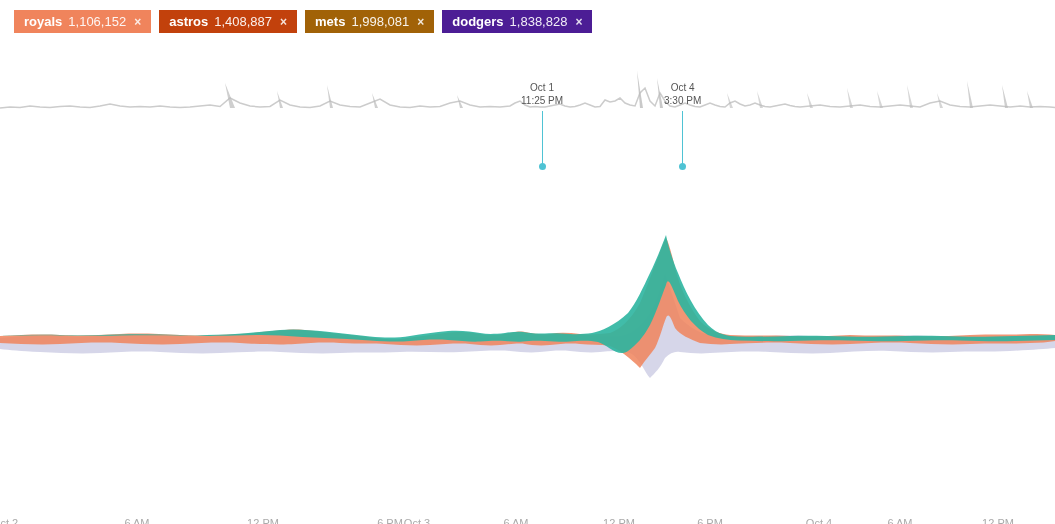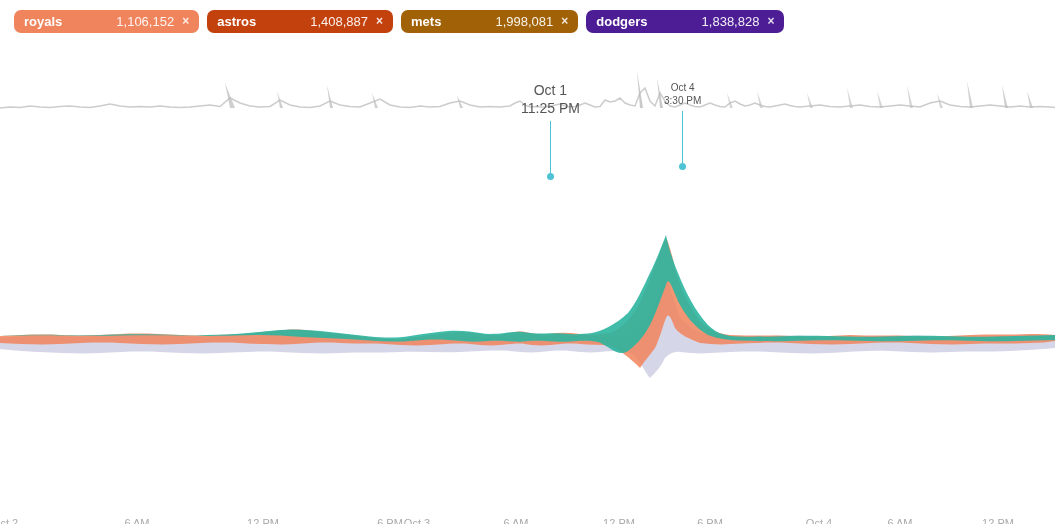--- a/index.html
+++ b/index.html
@@ -14,30 +14,31 @@
 
     
     .tags-row {
       display: flex;
       align-items: center;
       gap: 8px;
       padding: 10px 14px;
     }
     .tag {
       display: flex;
+      align-items: center;
       gap: 6px;
-      border-radius: 7px;
+      border-radius: 0;
       padding: 4px 10px;
       font-size: 13px;
       font-weight: 600;
       color: #fff;
       cursor: pointer;
     }
     .tag .tag-name { font-weight: 700; }
-    .tag .tag-count { font-weight: 400; opacity: 0.92; margin-left: 48px; }
+    .tag .tag-count { font-weight: 400; opacity: 0.92; }
     .tag .tag-close { font-size: 12px; opacity: 0.85; cursor: pointer; margin-left: 2px; }
     .tag-royals { background: #f0845c; }
     .tag-astros { background: #c2410c; }
     .tag-mets { background: #a16207; }
     .tag-dodgers { background: #4c1d95; }
 
     
     .chart-area {
       position: relative;
       width: 1055px;
@@ -140,21 +141,21 @@
     <path d="M850,45 L847,25 L853,45" fill="#bbb" opacity="0.6"></path>
     <path d="M880,45 L877,28 L883,45" fill="#bbb" opacity="0.6"></path>
     <path d="M910,45 L907,22 L913,45" fill="#bbb" opacity="0.6"></path>
     <path d="M940,45 L937,30 L943,45" fill="#bbb" opacity="0.6"></path>
     <path d="M970,45 L967,18 L973,45" fill="#bbb" opacity="0.7"></path>
     <path d="M1005,45 L1002,22 L1008,45" fill="#bbb" opacity="0.7"></path>
     <path d="M1030,45 L1027,28 L1033,45" fill="#bbb" opacity="0.7"></path>
   </svg>
 
   <div style="position:absolute; top:38px; left:521px; display:flex; flex-direction:column; align-items:center;">
-    <div style="font-size:14px; color:#555; text-align:center; line-height:1.3; margin-bottom:4px; white-space:nowrap;">
+    <div style="font-size:10px; color:#555; text-align:center; line-height:1.3; margin-bottom:4px; white-space:nowrap;">
       <span>Oct 1</span><br>
       <span>11:25 PM</span>
     </div>
     <div style="width:1px; height:55px; background:#4fc3d4;"></div>
     <div style="width:7px; height:7px; border-radius:50%; background:#4fc3d4; margin-top:-3px;"></div>
   </div>
 
   <div style="position:absolute; top:38px; left:664px; display:flex; flex-direction:column; align-items:center;">
     <div style="font-size:10px; color:#555; text-align:center; line-height:1.3; margin-bottom:4px; white-space:nowrap;">
       <span>Oct 4</span><br>

